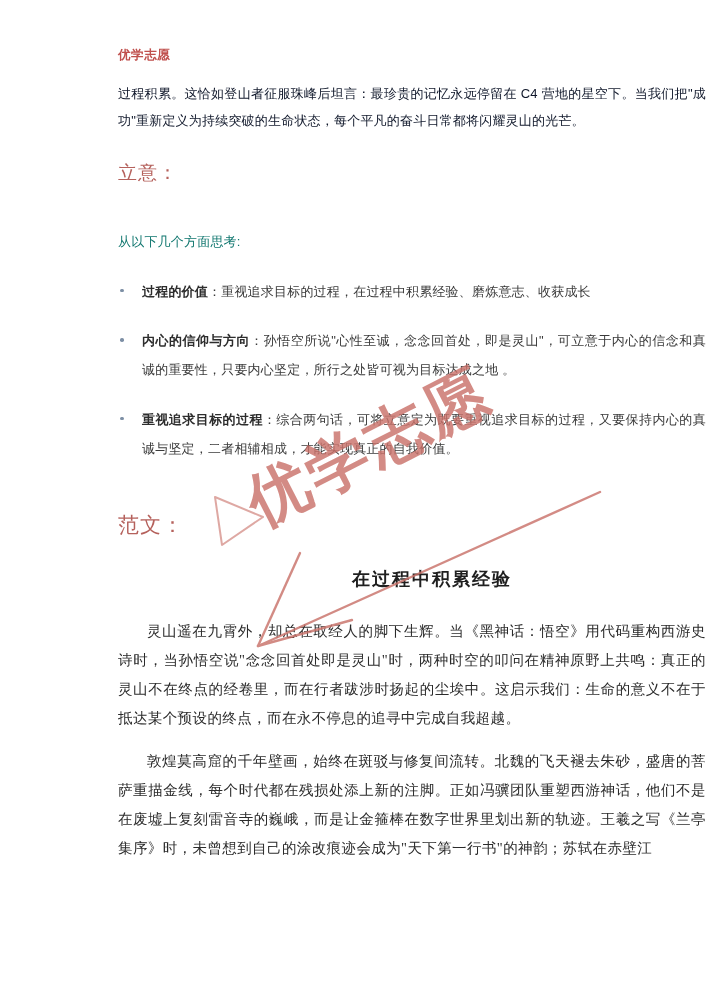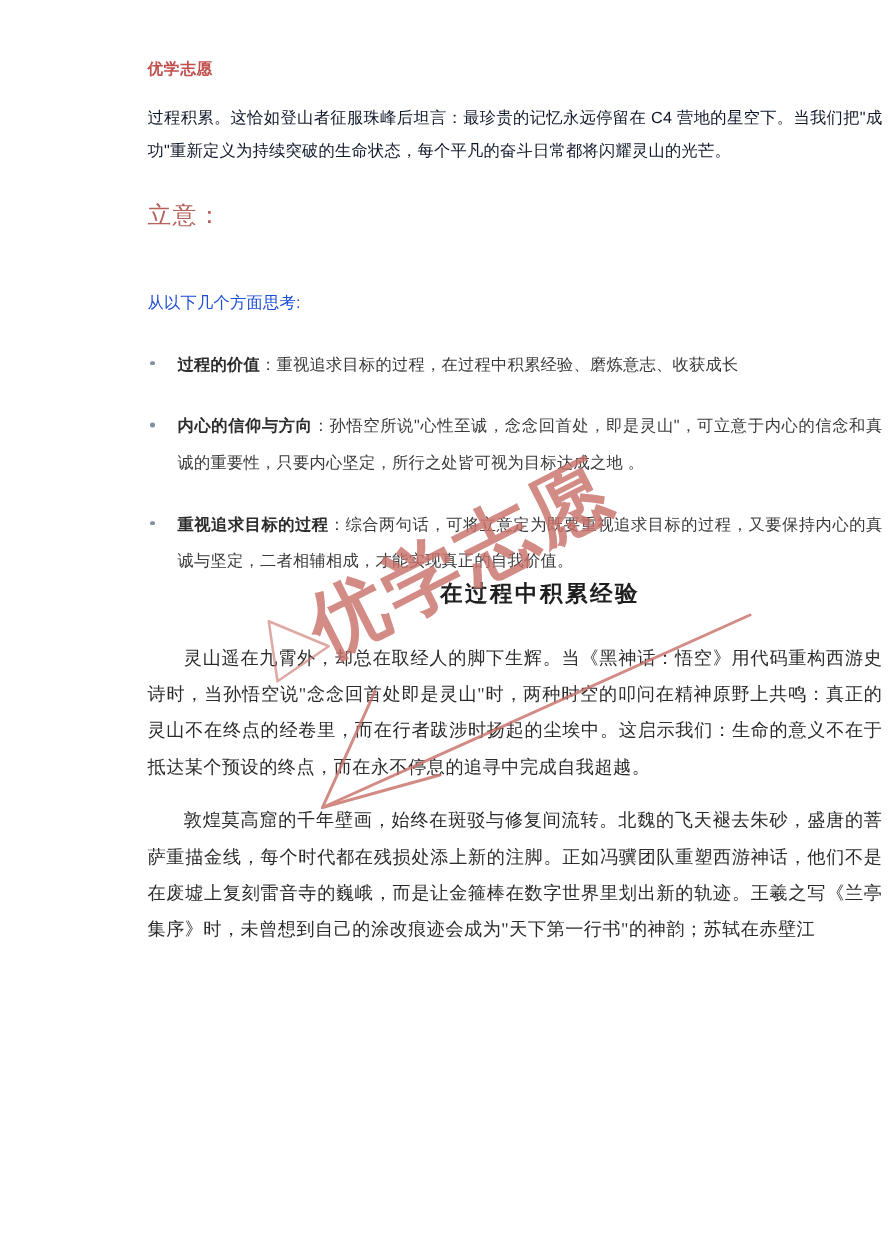--- a/index.html
+++ b/index.html
@@ -58,21 +58,21 @@
     margin: 26px 0 42px 0;
   }
   .section-heading.h-fanwen {
     font-size: 21px;
     margin: 48px 0 26px 0;
   }
 
   .lead-in {
     font-family: "Liberation Sans", "DejaVu Sans", sans-serif;
     font-size: 13px;
-    color: #1d4ed8;
+    color: #0f766e;
     line-height: 2.0;
     margin: 0 0 22px 0;
     letter-spacing: 0.2px;
   }
 
   
   .bullet-list {
     list-style: none;
     margin: 0;
     padding: 0;
@@ -172,20 +172,21 @@
       <li class="bullet-item">
         <span class="bullet-dot"></span>
         <span class="bullet-label">内心的信仰与方向</span><span>：</span><span>孙悟空所说"心性至诚，念念回首处，即是灵山"，可立意于内心的信念和真诚的重要性，只要内心坚定，所行之处皆可视为目标达成之地 。</span>
       </li>
       <li class="bullet-item">
         <span class="bullet-dot"></span>
         <span class="bullet-label">重视追求目标的过程</span><span>：</span><span>综合两句话，可将立意定为既要重视追求目标的过程，又要保持内心的真诚与坚定，二者相辅相成，才能实现真正的自我价值。</span>
       </li>
     </ul>
 
+    <h2 class="section-heading h-fanwen">范文：</h2>
 
     <h3 class="essay-title">在过程中积累经验</h3>
 
     <p class="essay-para">灵山遥在九霄外，却总在取经人的脚下生辉。当《黑神话：悟空》用代码重构西游史诗时，当孙悟空说"念念回首处即是灵山"时，两种时空的叩问在精神原野上共鸣：真正的灵山不在终点的经卷里，而在行者跋涉时扬起的尘埃中。这启示我们：生命的意义不在于抵达某个预设的终点，而在永不停息的追寻中完成自我超越。</p>
 
     <p class="essay-para">敦煌莫高窟的千年壁画，始终在斑驳与修复间流转。北魏的飞天褪去朱砂，盛唐的菩萨重描金线，每个时代都在残损处添上新的注脚。正如冯骥团队重塑西游神话，他们不是在废墟上复刻雷音寺的巍峨，而是让金箍棒在数字世界里划出新的轨迹。王羲之写《兰亭集序》时，未曾想到自己的涂改痕迹会成为"天下第一行书"的神韵；苏轼在赤壁江</p>
 
   </div>
 
   <div class="watermark-layer">

